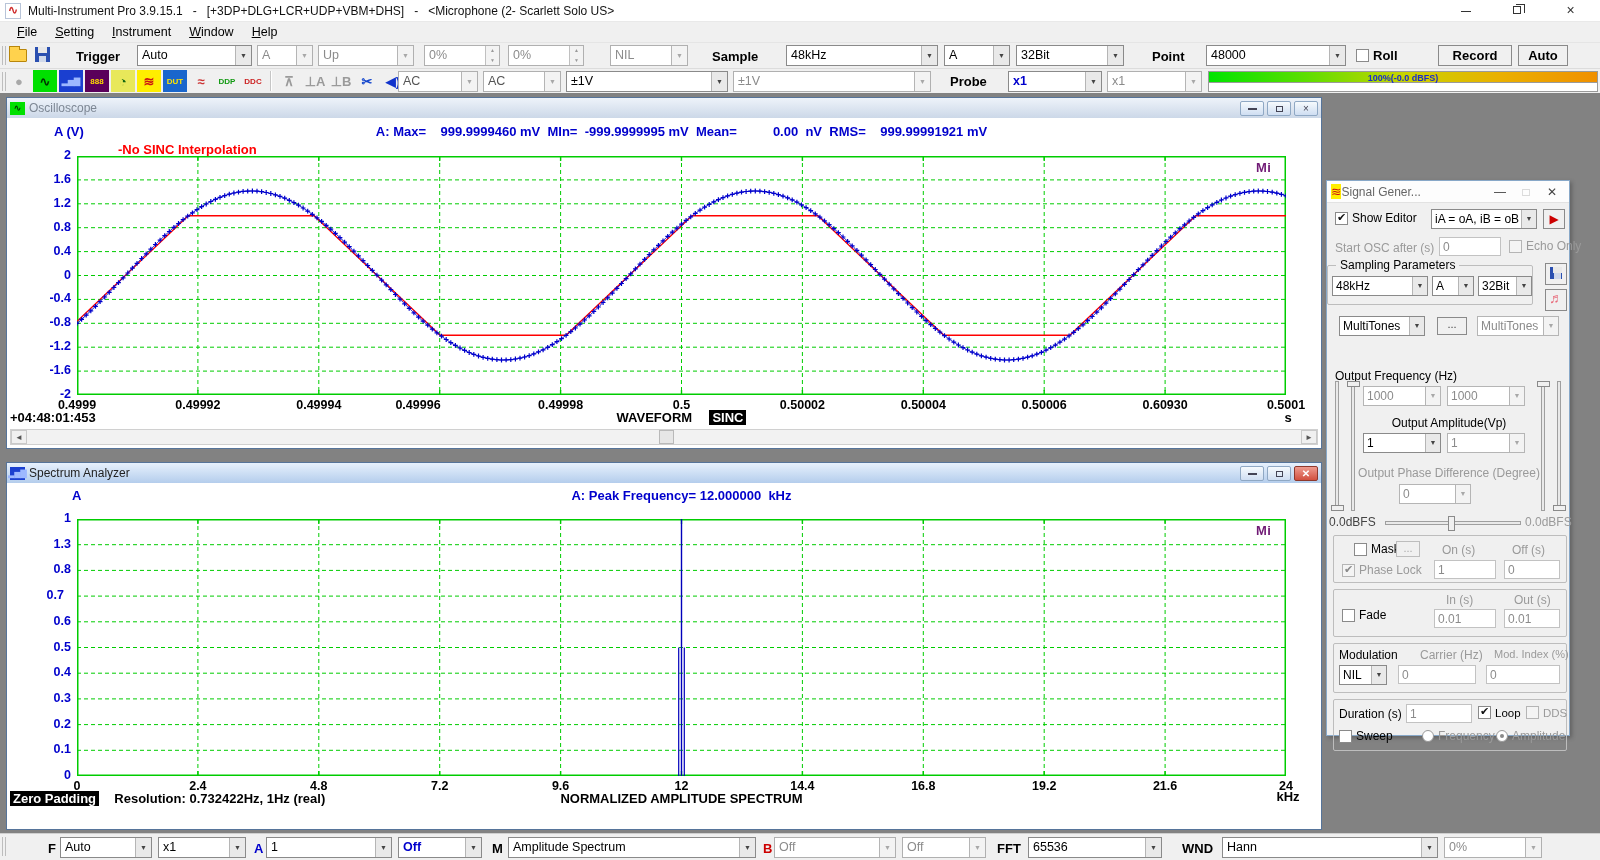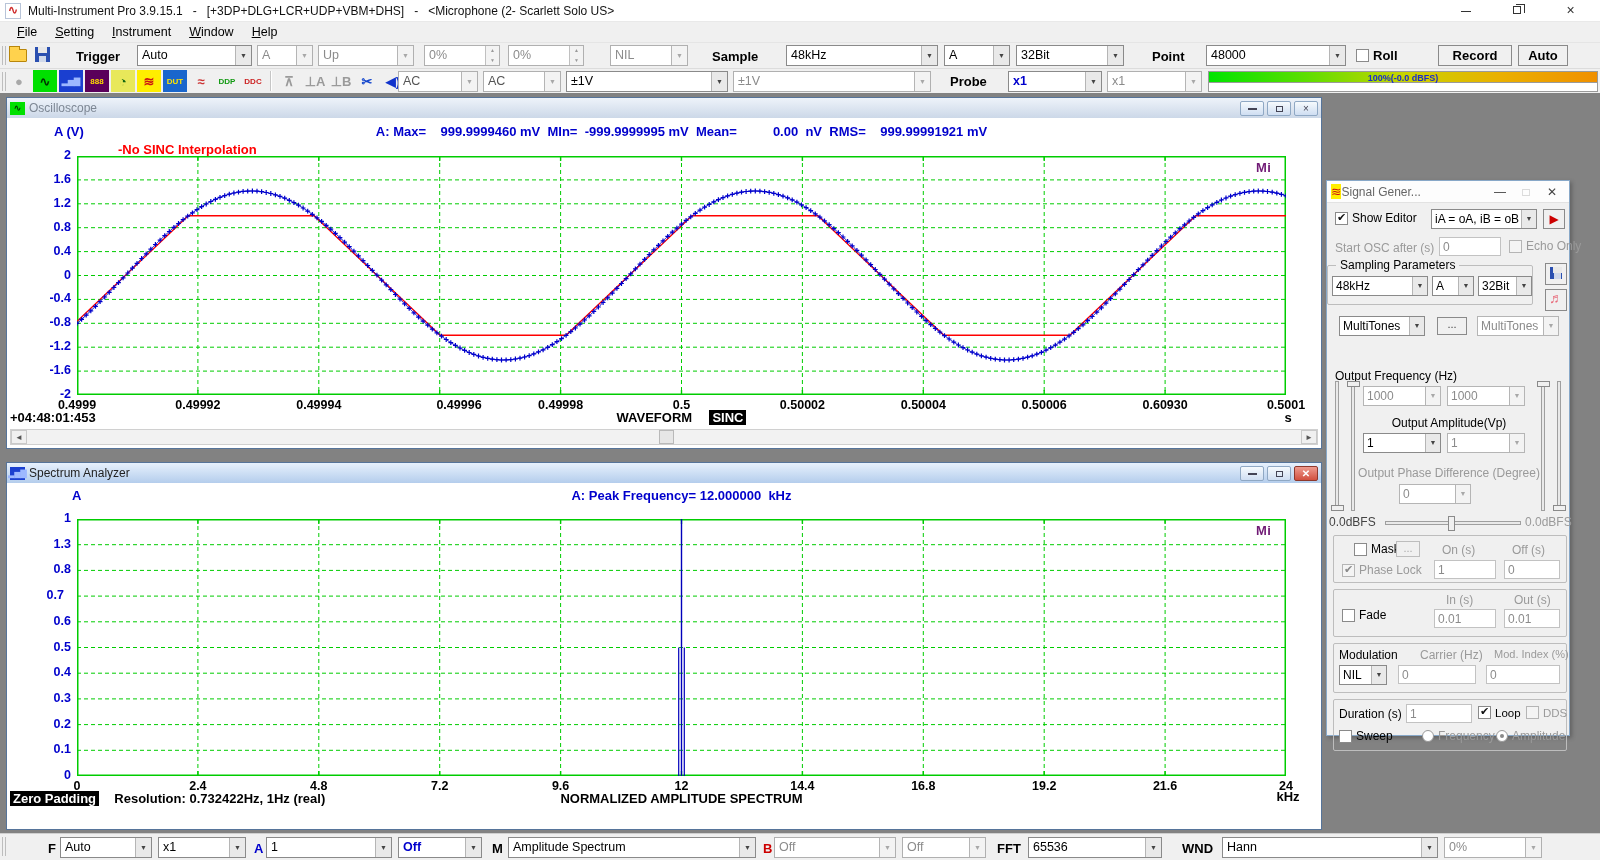--- a/index.html
+++ b/index.html
@@ -325,21 +325,21 @@
         <div class="ticklab-y" style="left: 15px; top: 125.6px;">0.4</div>
         <div class="ticklab-y" style="left: 15px; top: 149.5px;">0</div>
         <div class="ticklab-y" style="left: 15px; top: 173.4px;">-0.4</div>
         <div class="ticklab-y" style="left: 15px; top: 197.3px;">-0.8</div>
         <div class="ticklab-y" style="left: 15px; top: 221.2px;">-1.2</div>
         <div class="ticklab-y" style="left: 15px; top: 245.1px;">-1.6</div>
         <div class="ticklab-y" style="left: 15px; top: 269px;">-2</div>
         <div class="ticklab-x" style="left: 37px; top: 280px;">0.4999</div>
         <div class="ticklab-x" style="left: 157.9px; top: 280px;">0.49992</div>
         <div class="ticklab-x" style="left: 278.8px; top: 280px;">0.49994</div>
-        <div class="ticklab-x" style="left: 419px; top: 280px;">0.49996</div>
+        <div class="ticklab-x" style="left: 378px; top: 280px;">0.49996</div>
         <div class="ticklab-x" style="left: 520.6px; top: 280px;">0.49998</div>
         <div class="ticklab-x" style="left: 641.5px; top: 280px;">0.5</div>
         <div class="ticklab-x" style="left: 762.4px; top: 280px;">0.50002</div>
         <div class="ticklab-x" style="left: 883.3px; top: 280px;">0.50004</div>
         <div class="ticklab-x" style="left: 1004.2px; top: 280px;">0.50006</div>
         <div class="ticklab-x" style="left: 1125.1px; top: 280px;">0.60930</div>
         <div class="ticklab-x" style="left: 1246px; top: 280px;">0.5001</div>
       </div>
   </div>
 

